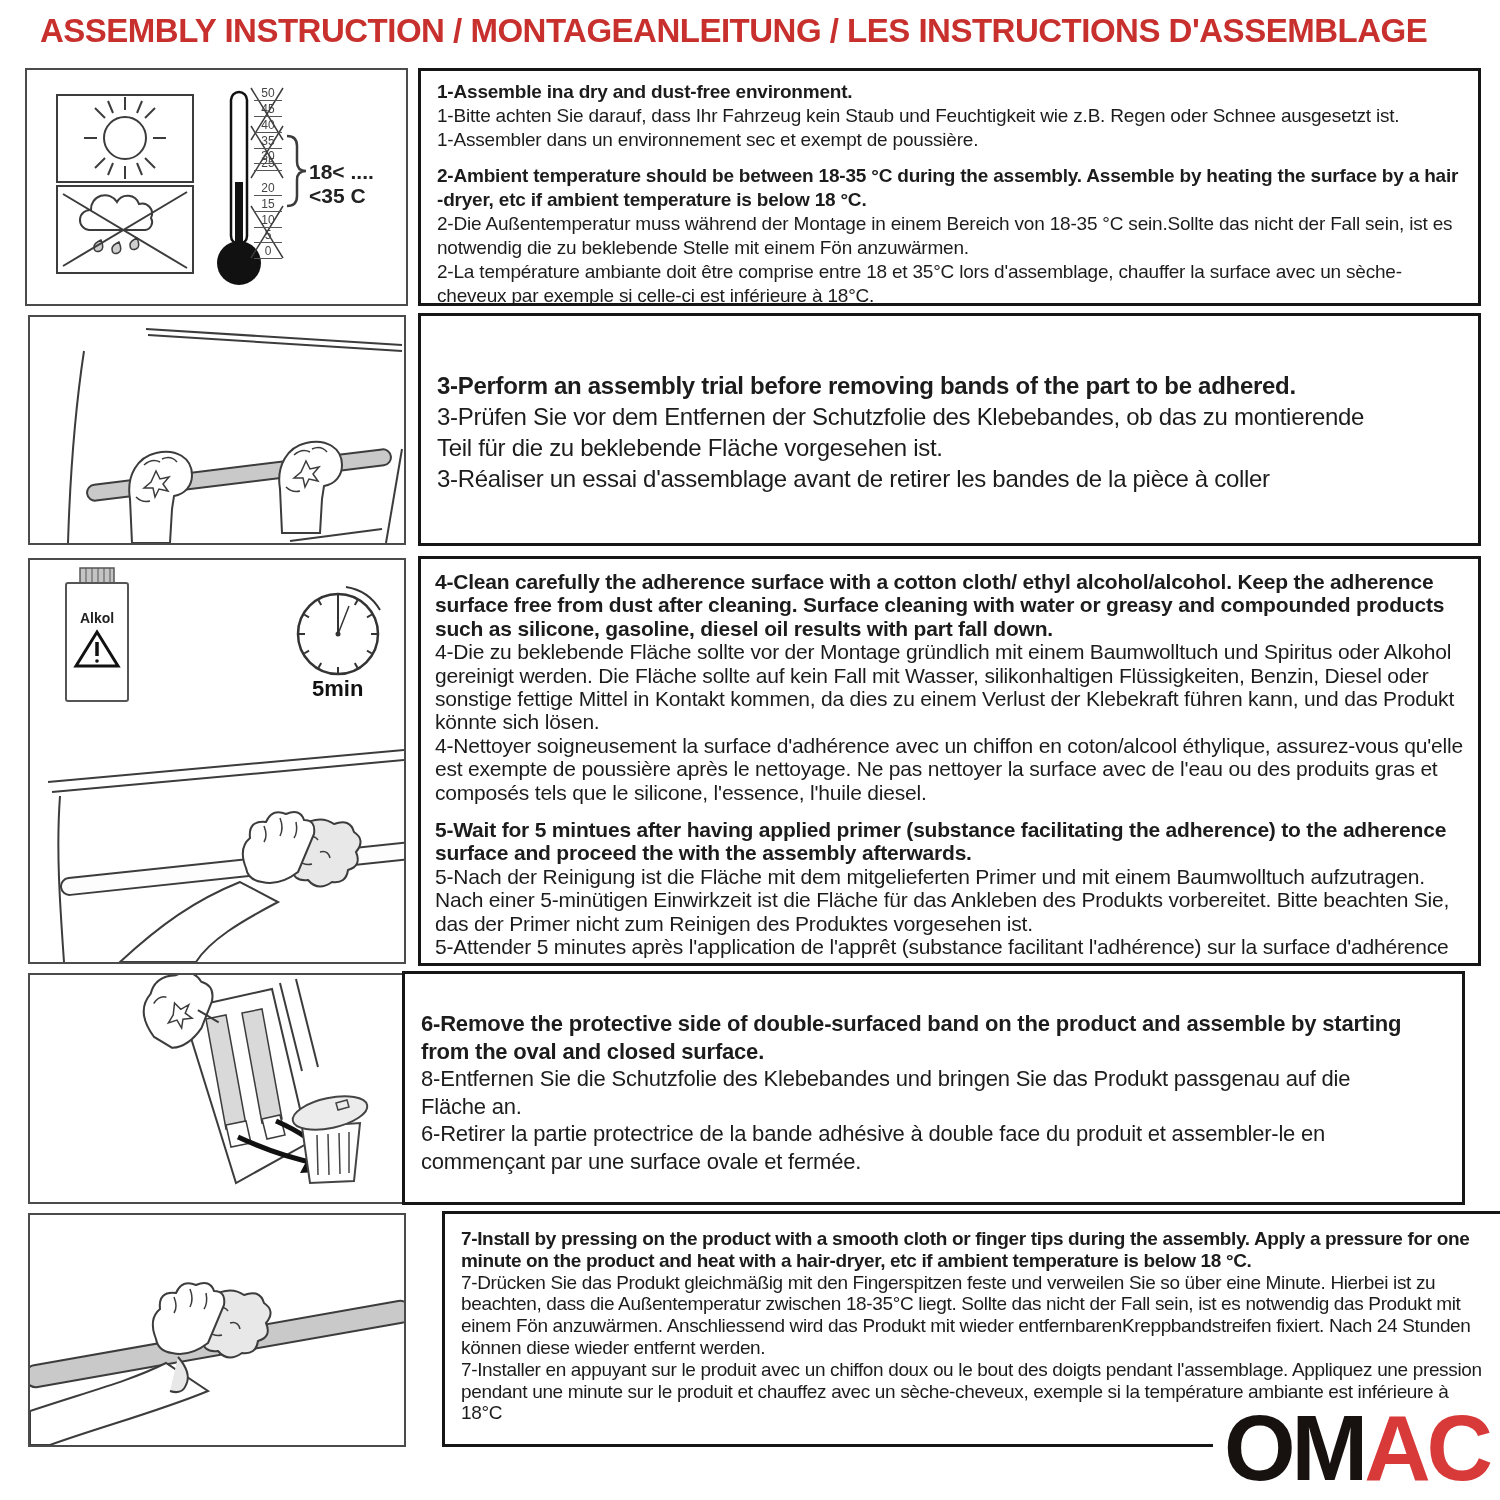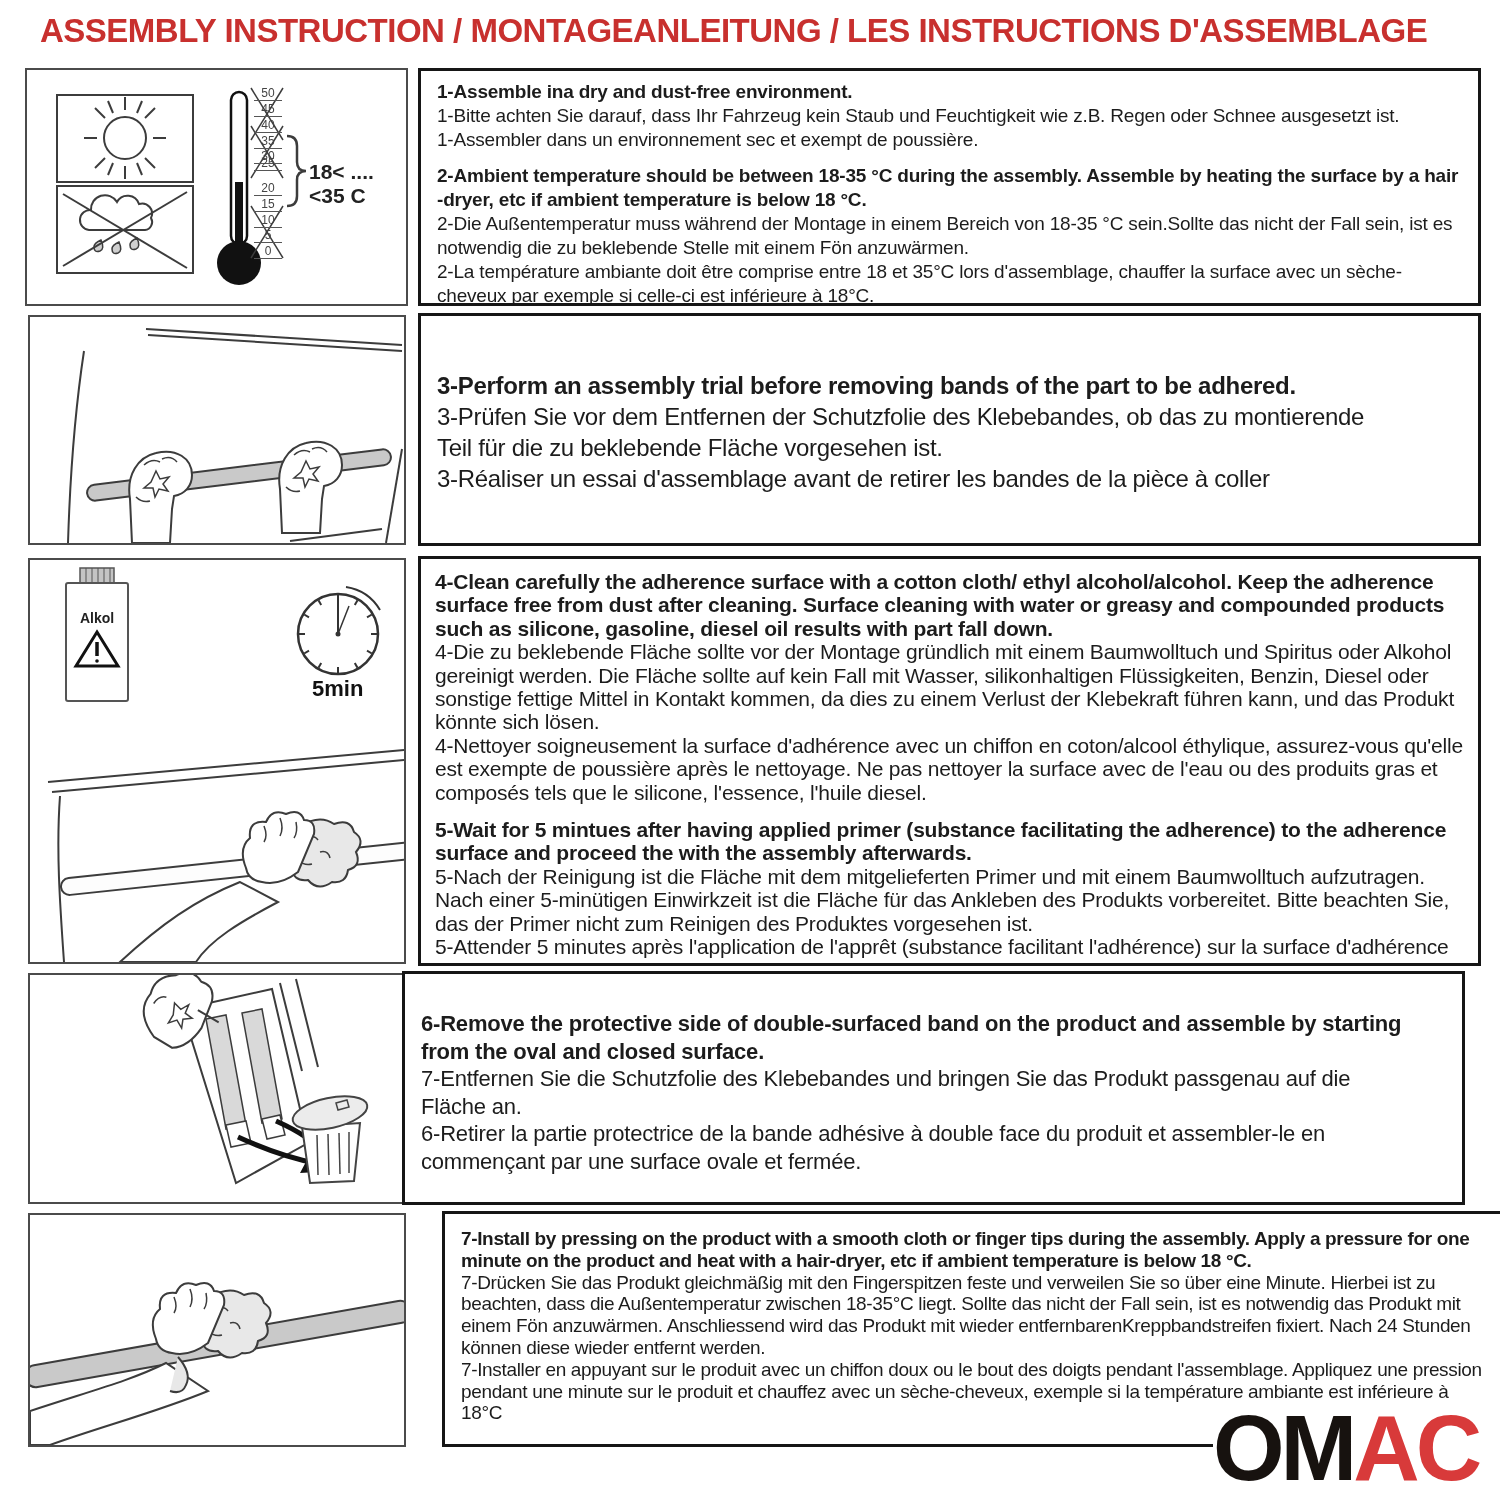--- a/index.html
+++ b/index.html
@@ -24,21 +24,21 @@
   #panel5 .para{letter-spacing:-0.35px;}
   svg{position:absolute;left:0;top:0;}
   svg path,svg rect,svg circle,svg line,svg polygon,svg polyline{vector-effect:non-scaling-stroke;}
   .lbl{position:absolute;color:#333;font-weight:bold;}
   .scale-num{position:absolute;left:227px;width:28px;font-size:12px;text-align:center;
              border-bottom:1.5px solid #555;line-height:14px;color:#444;}
   .range-label{left:282px;top:90px;font-size:21px;color:#222;}
   .bottle-label{left:40px;top:50px;width:54px;text-align:center;font-size:14px;font-weight:bold;color:#222;}
   .clock-label{left:282px;top:116px;font-size:22px;color:#111;}
   .logo{position:absolute;left:1213px;top:1398px;width:287px;height:100px;background:#fff;
-        display:flex;align-items:center;justify-content:flex-start;
+        display:flex;align-items:center;justify-content:center;
         font-size:92px;font-weight:bold;letter-spacing:-4px;line-height:1;}
   .logo .black{color:#17120f;}
   .logo .red{color:#d83a3a;}
 </style>
 </head>
 <body>
 
 <div class="page">
 
   <div class="title">ASSEMBLY INSTRUCTION / MONTAGEANLEITUNG / LES INSTRUCTIONS D'ASSEMBLAGE</div>
@@ -236,21 +236,21 @@
           <line x1="309" y1="158" x2="310" y2="199" stroke-width="1.5"></line>
           <line x1="319" y1="157" x2="319" y2="198" stroke-width="1.5"></line>
           <ellipse cx="300" cy="138" rx="38" ry="15" fill="#ececec" transform="rotate(-12 300 138)"></ellipse>
           <path d="M306,128 l11,-3 l2,7 l-11,3 z" stroke-width="1.5"></path>
         </g>
       </g>
     </svg>
   </div>
   <div class="textbox" id="panel4" style="left:402px;top:971px;width:1063px;height:234px;">
       <p class="para b">6-Remove the protective side of double-surfaced band on the product and assemble by starting from the oval and closed surface.</p>
-      <p class="para">7-Entfernen Sie die Schutzfolie des Klebebandes und bringen Sie das Produkt passgenau auf die Fläche an.</p>
+      <p class="para">8-Entfernen Sie die Schutzfolie des Klebebandes und bringen Sie das Produkt passgenau auf die Fläche an.</p>
       <p class="para">6-Retirer la partie protectrice de la bande adhésive à double face du produit et assembler-le en commençant par une surface ovale et fermée.</p>
     </div>
 
   <div class="figbox" style="left:28px;top:1213px;width:378px;height:234px;">
     <svg width="374" height="230" viewBox="0 0 374 230">
       <g stroke="#3c3c3c" stroke-width="2" fill="none">
         <rect x="-8" y="118" width="392" height="22" rx="11" fill="#c9c9c9" transform="rotate(-10 188 129)"></rect>
         <path d="M0,196 C60,176 100,166 136,148 L178,176 C130,196 70,212 20,230 L0,230 Z" fill="#fff"></path>
         <g transform="translate(120,64)">
           <path d="M60,18 q20,-12 34,-2 q16,-6 20,8 q12,8 2,20 q6,14 -8,18 q-2,14 -16,12 q-14,10 -24,-2 q-16,2 -16,-14 q-12,-10 -2,-20 q-4,-14 10,-20 z" fill="#e8e8e8"></path>

